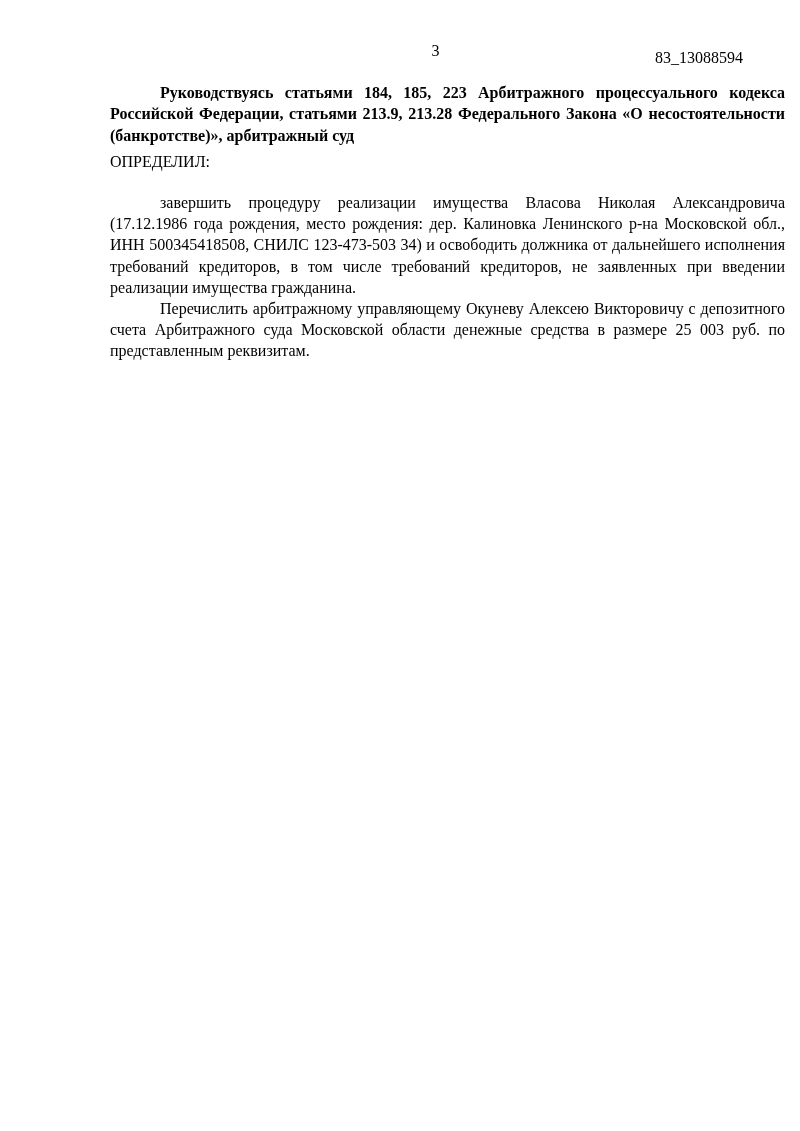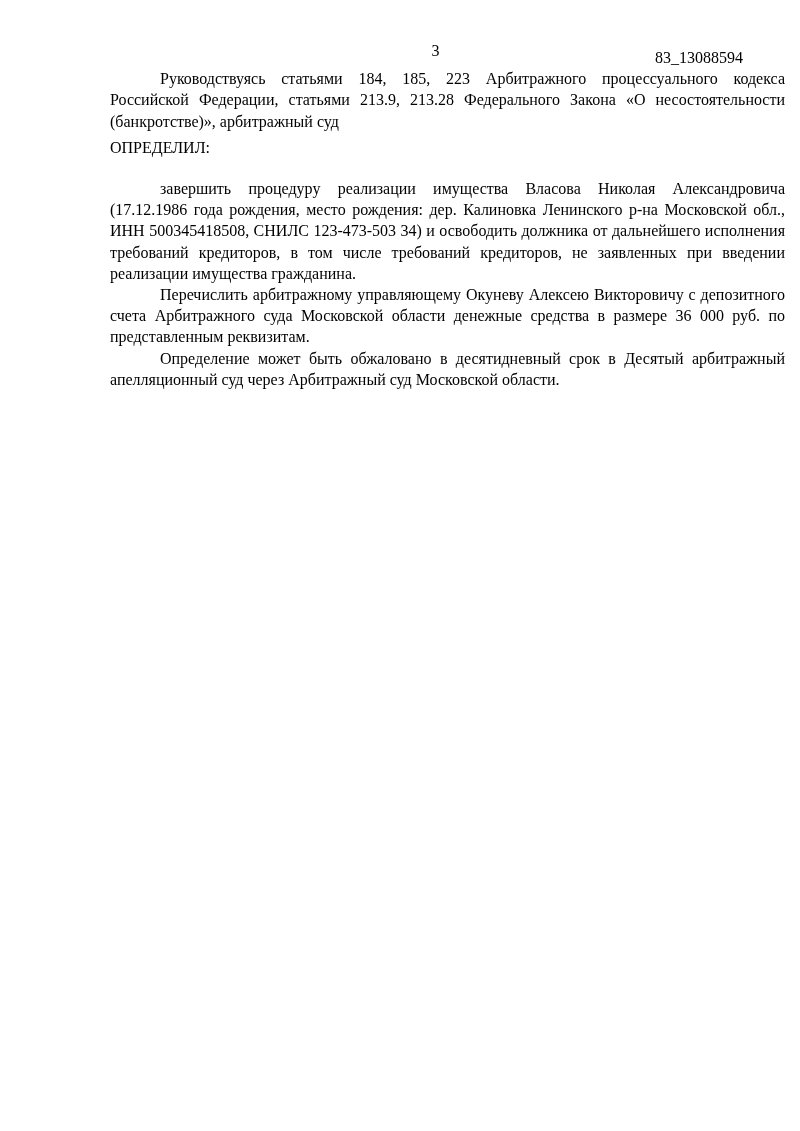--- a/index.html
+++ b/index.html
@@ -36,21 +36,22 @@
     top: 7px;
     right: 42px;
   }
   .para {
     margin: 0;
     text-indent: 50px;
     text-align: justify;
     hyphens: none;
   }
   .intro {
-    margin-top: 7px;
+    margin-top: 21px;
+    font-weight: bold;
   }
   .resolution-heading {
     margin: 5px 0 20px 0;
     text-indent: 0;
   }
   .signature-row {
     display: flex;
     justify-content: space-between;
     margin-top: 10px;
     padding-left: 50px;
@@ -67,19 +68,18 @@
     <span class="doc-number">83_13088594</span>
   </header>
 
   <main>
     <p class="para intro">Руководствуясь статьями 184, 185, 223 Арбитражного процессуального кодекса Российской Федерации, статьями 213.9, 213.28 Федерального Закона «О несостоятельности (банкротстве)», арбитражный суд</p>
 
     <p class="para resolution-heading">ОПРЕДЕЛИЛ:</p>
 
     <p class="para">завершить процедуру реализации имущества Власова Николая Александровича (17.12.1986 года рождения, место рождения: дер. Калиновка Ленинского р-на Московской обл., ИНН 500345418508, СНИЛС 123-473-503 34) и освободить должника от дальнейшего исполнения требований кредиторов, в том числе требований кредиторов, не заявленных при введении реализации имущества гражданина.</p>
 
-    <p class="para">Перечислить арбитражному управляющему Окуневу Алексею Викторовичу с депозитного счета Арбитражного суда Московской области денежные средства в размере 36 000 руб. по представленным реквизитам.</p>
+    <p class="para">Перечислить арбитражному управляющему Окуневу Алексею Викторовичу с депозитного счета Арбитражного суда Московской области денежные средства в размере 25 003 руб. по представленным реквизитам.</p>
 
-    <p class="para">Определение может быть обжаловано в десятидневный срок в Десятый арбитражный апелляционный суд через Арбитражный суд Московской области.</p>
   </main>
 
 
 </div>
 
 </body></html>

